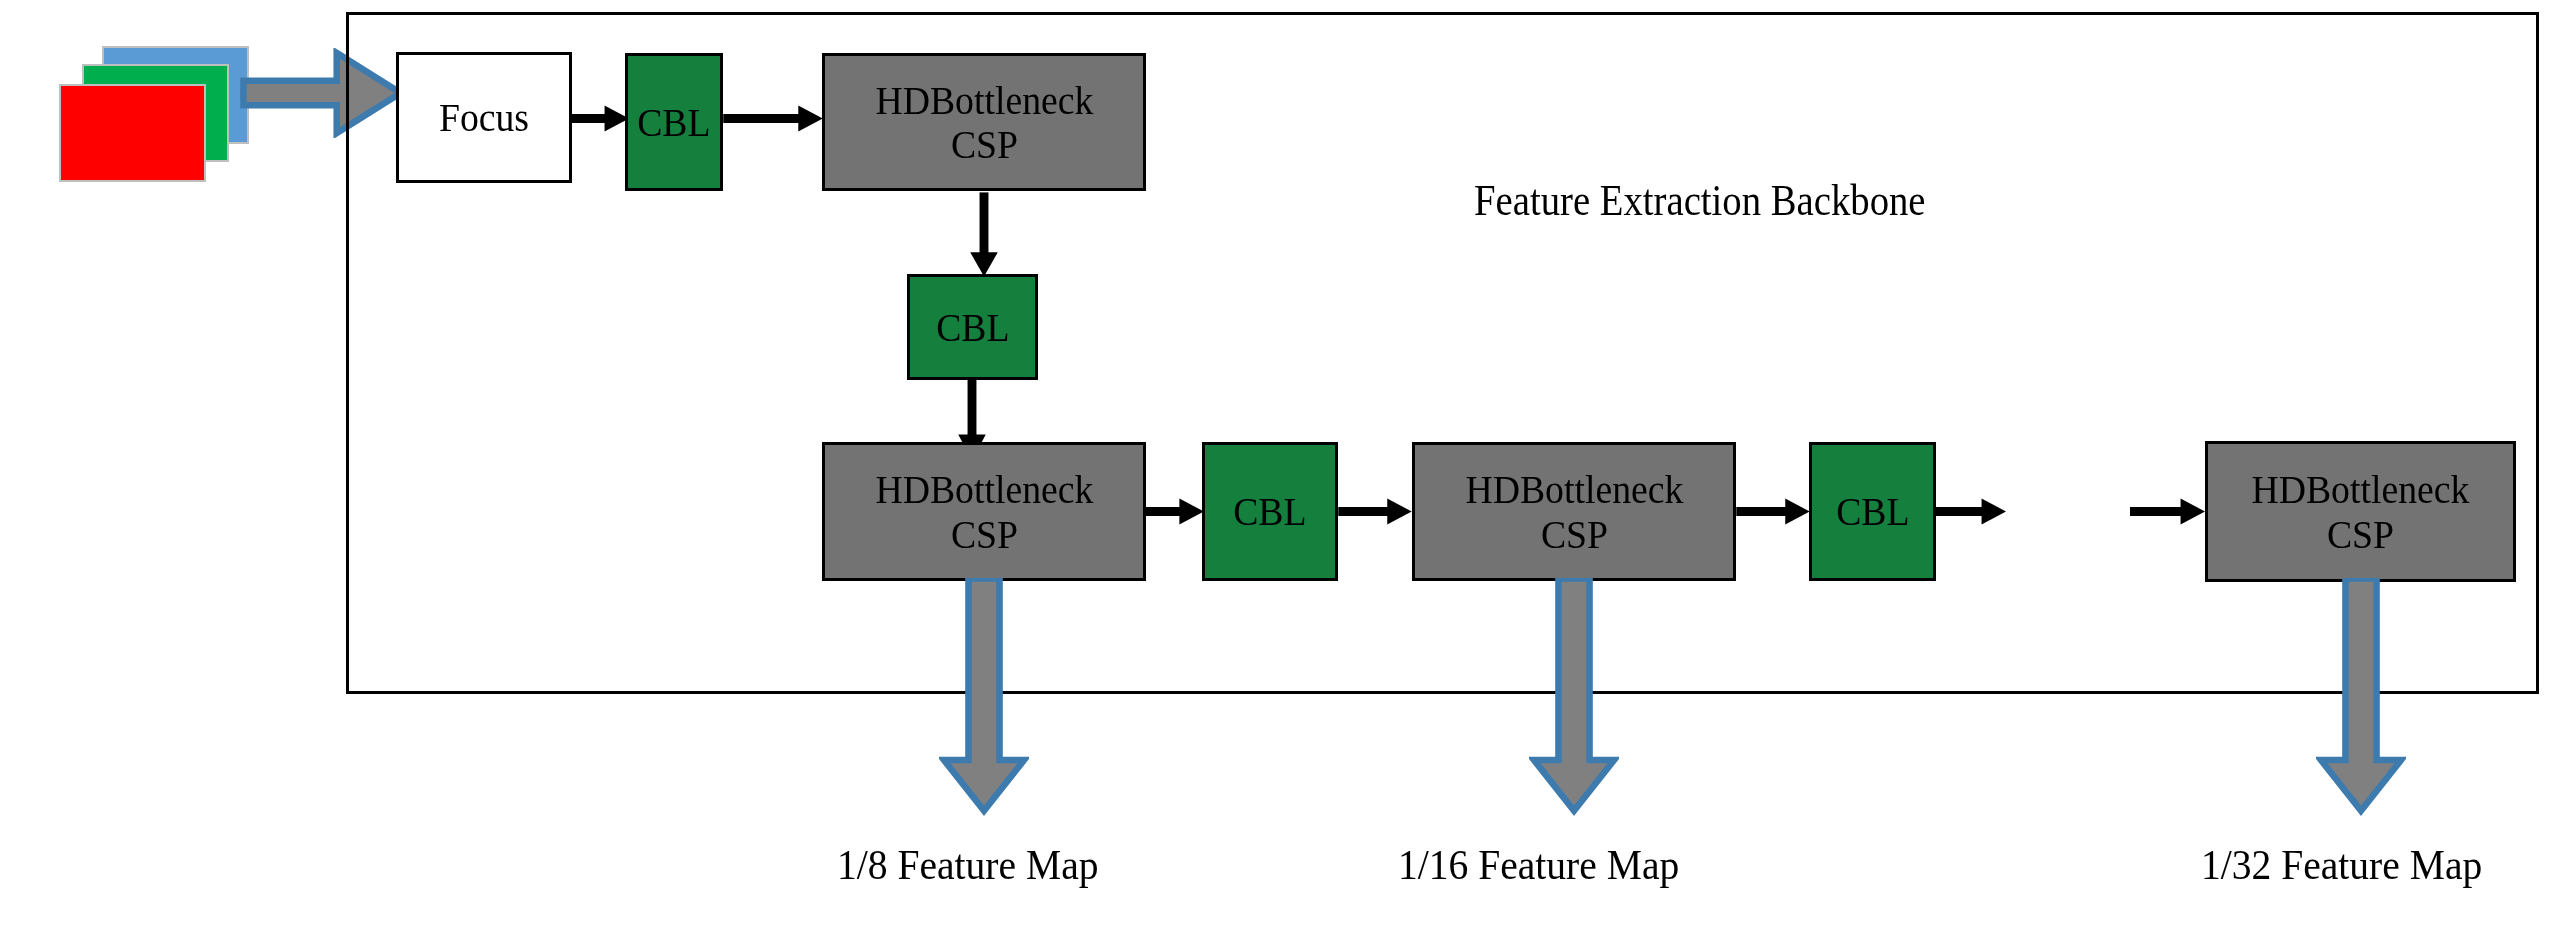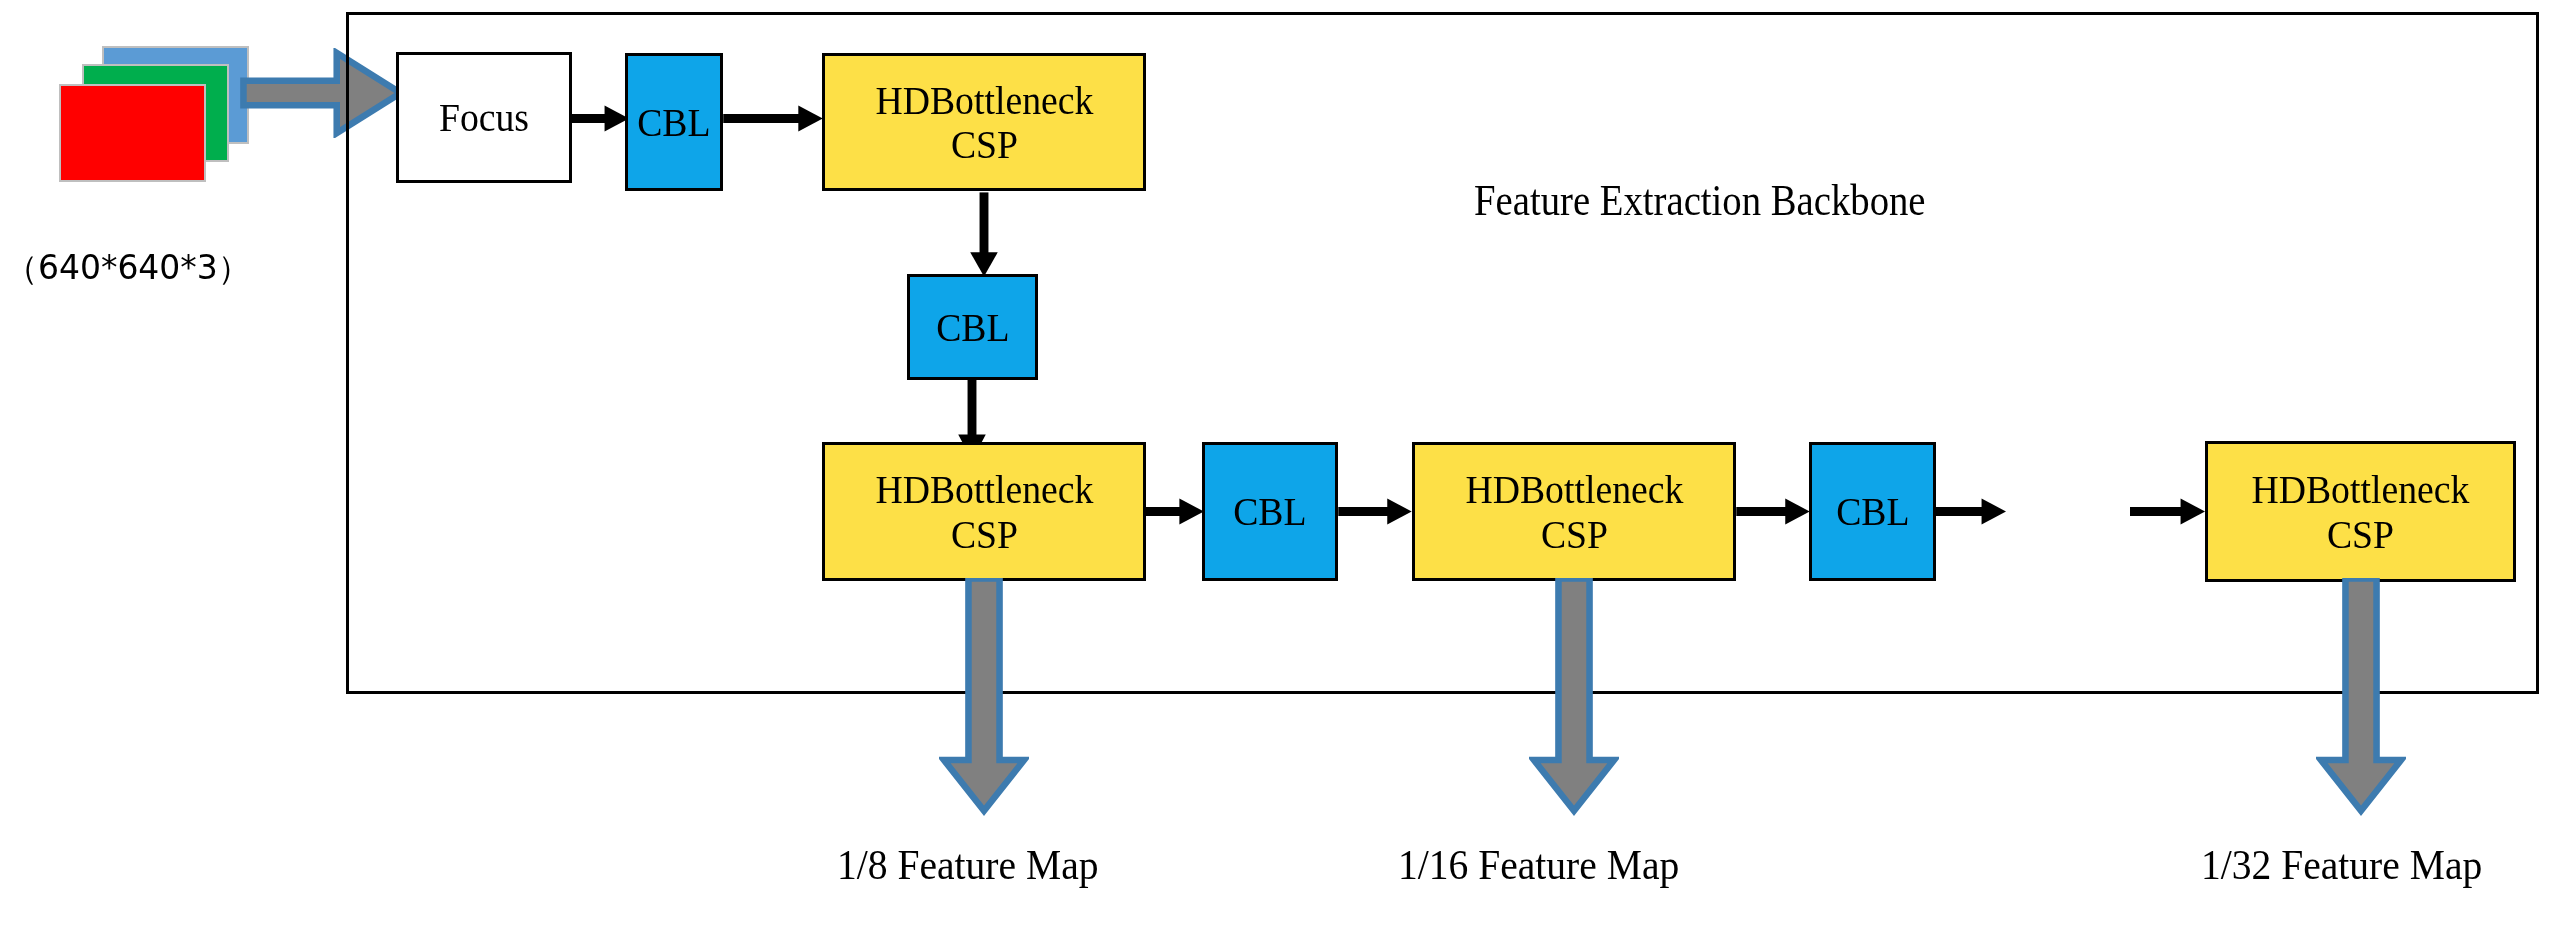--- a/index.html
+++ b/index.html
@@ -79,22 +79,22 @@
     font-size: 41px;
     line-height: 1.08;
     color: #000000;
     font-family: "Liberation Serif", "DejaVu Serif", serif;
   }
   .node > span {
     display: block;
     transform: scaleX(0.92);
   }
   .node-white  { background: #ffffff; }
-  .node-green  { background: #0ea5e9; }
-  .node-yellow { background: #fde047; }
+  .node-green  { background: #15803d; }
+  .node-yellow { background: #737373; }
 
   
   .conn { position: absolute; }
 
   
   .fmap-label {
     position: absolute;
     font-size: 43px;
     color: #000;
     white-space: nowrap;
@@ -105,21 +105,20 @@
 </style>
 </head>
 <body>
 
 <div id="canvas">
 
   <div class="img-layer" id="img-blue"></div>
   <div class="img-layer" id="img-green"></div>
   <div class="img-layer" id="img-red"></div>
 
-  <div class="input-caption">（640*640*3）</div>
 
   <svg class="fat-arrow" style="left:240px; top:48px;" width="164" height="90" viewBox="0 0 200 110">
     <polygon points="4,40 118,40 118,6 196,55 118,104 118,70 4,70" fill="#808080" stroke="#3D7BAF" stroke-width="8" stroke-linejoin="miter"></polygon>
   </svg>
 
   <div id="backbone-box"></div>
   <div id="backbone-title">Feature Extraction Backbone</div>
 
   <div class="node node-white" style="left:396px; top:52px; width:176px; height:131px;">
     <span>Focus</span>

